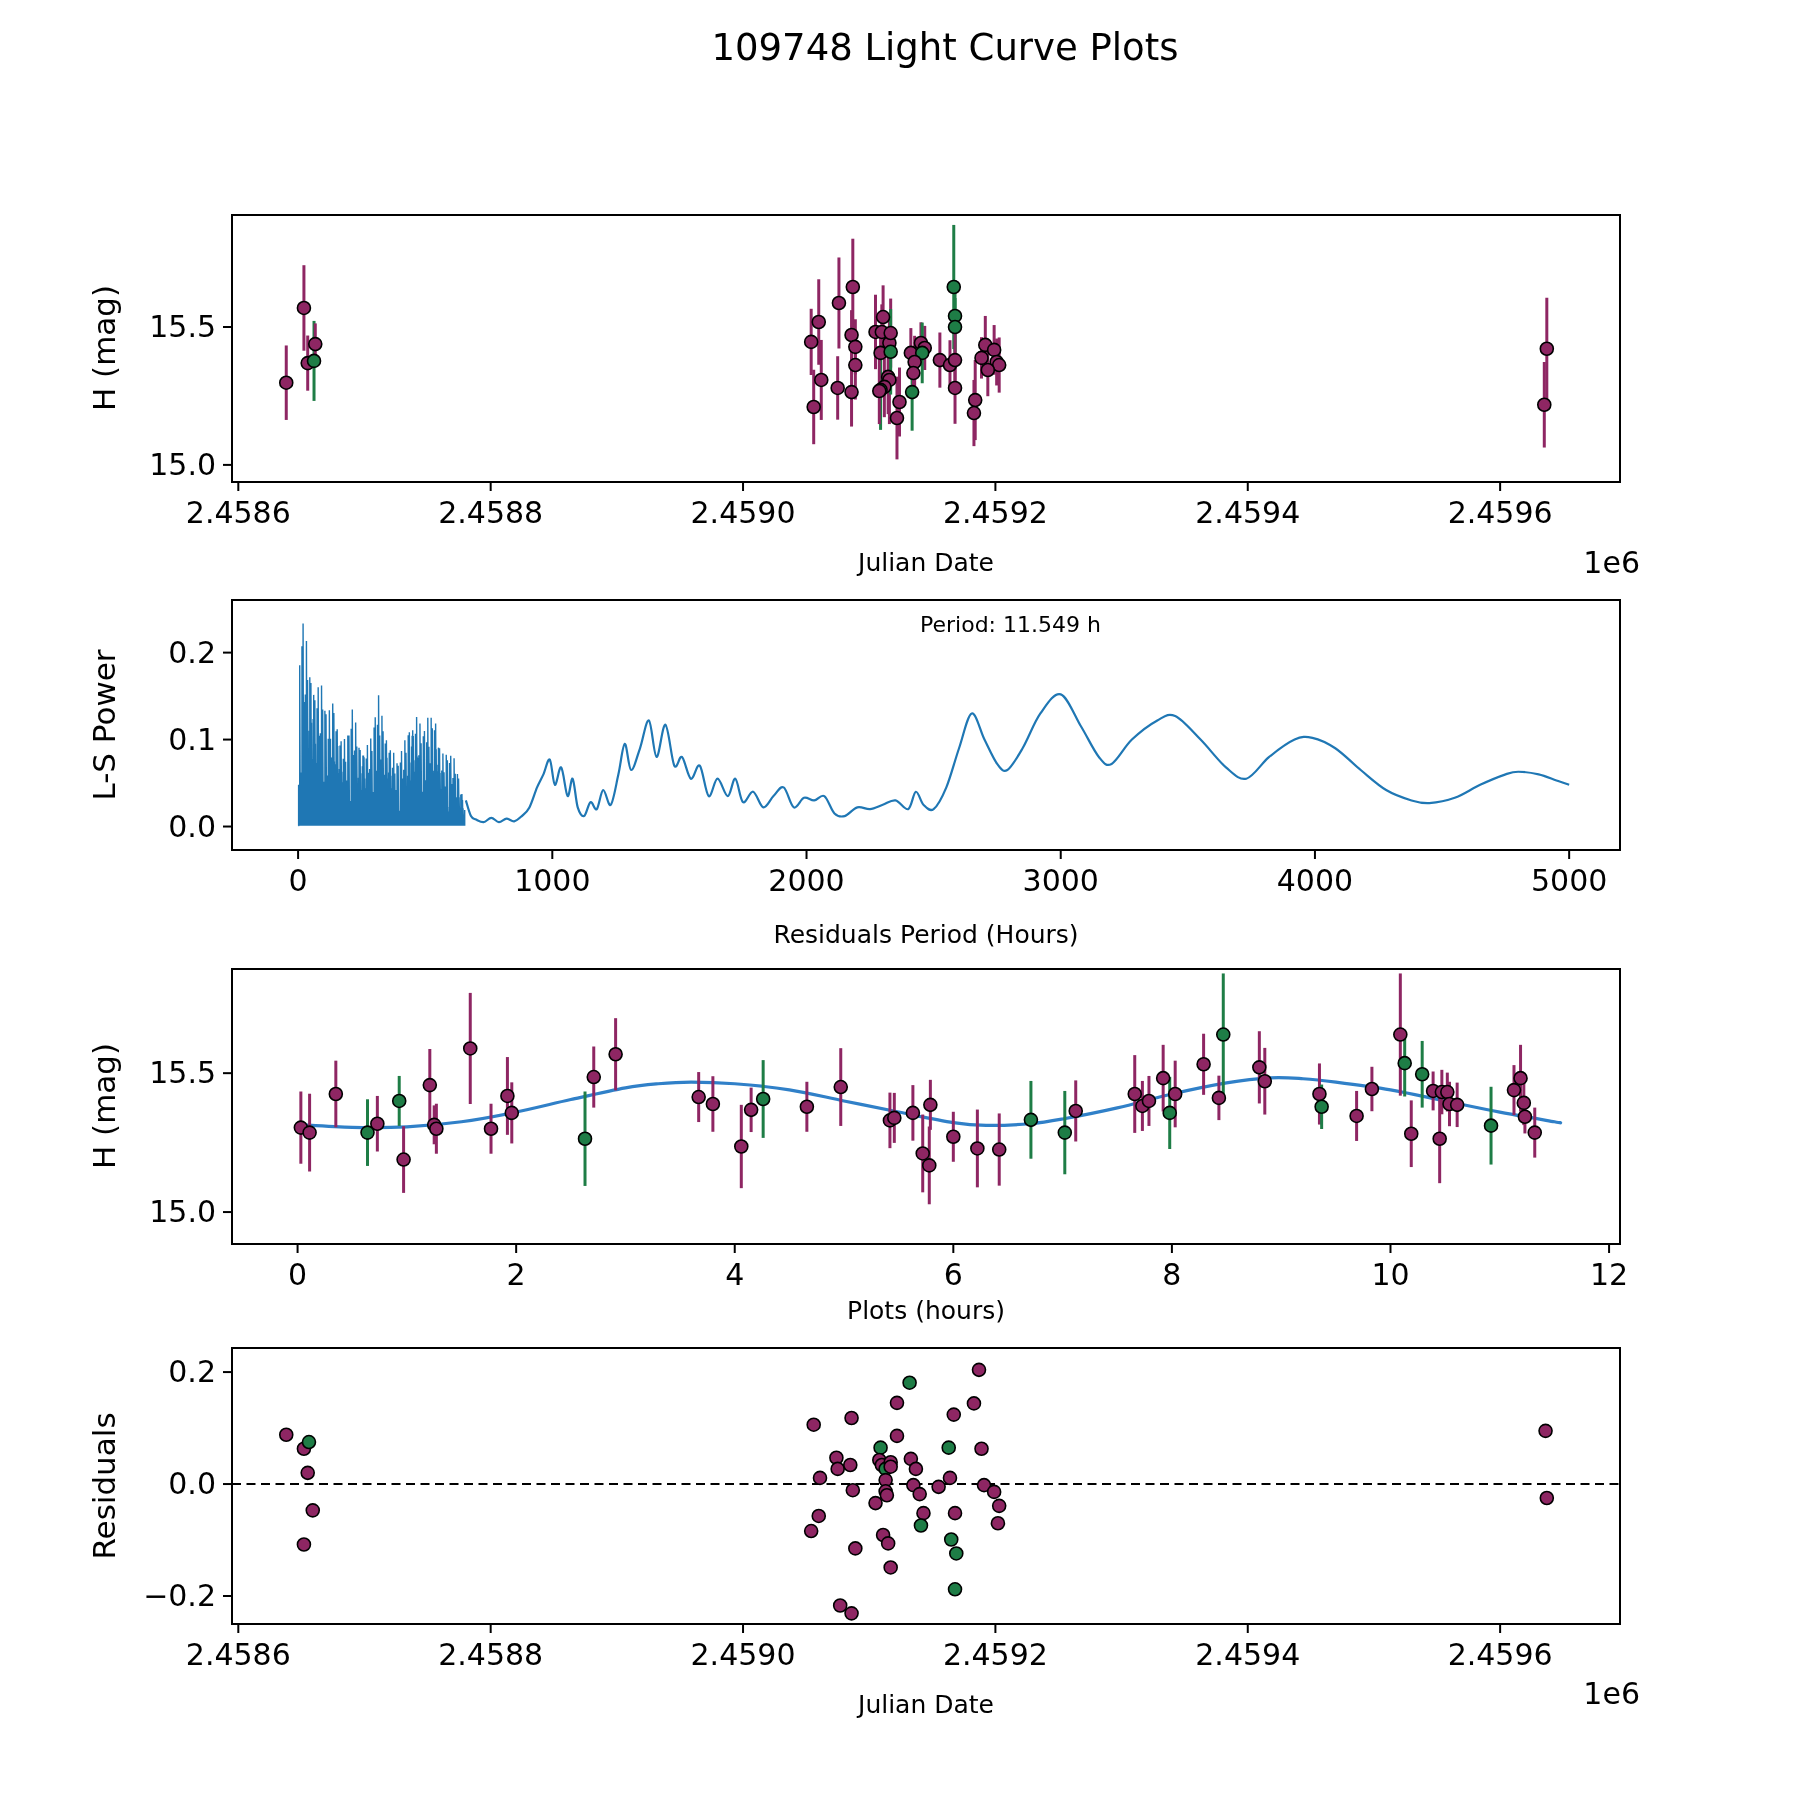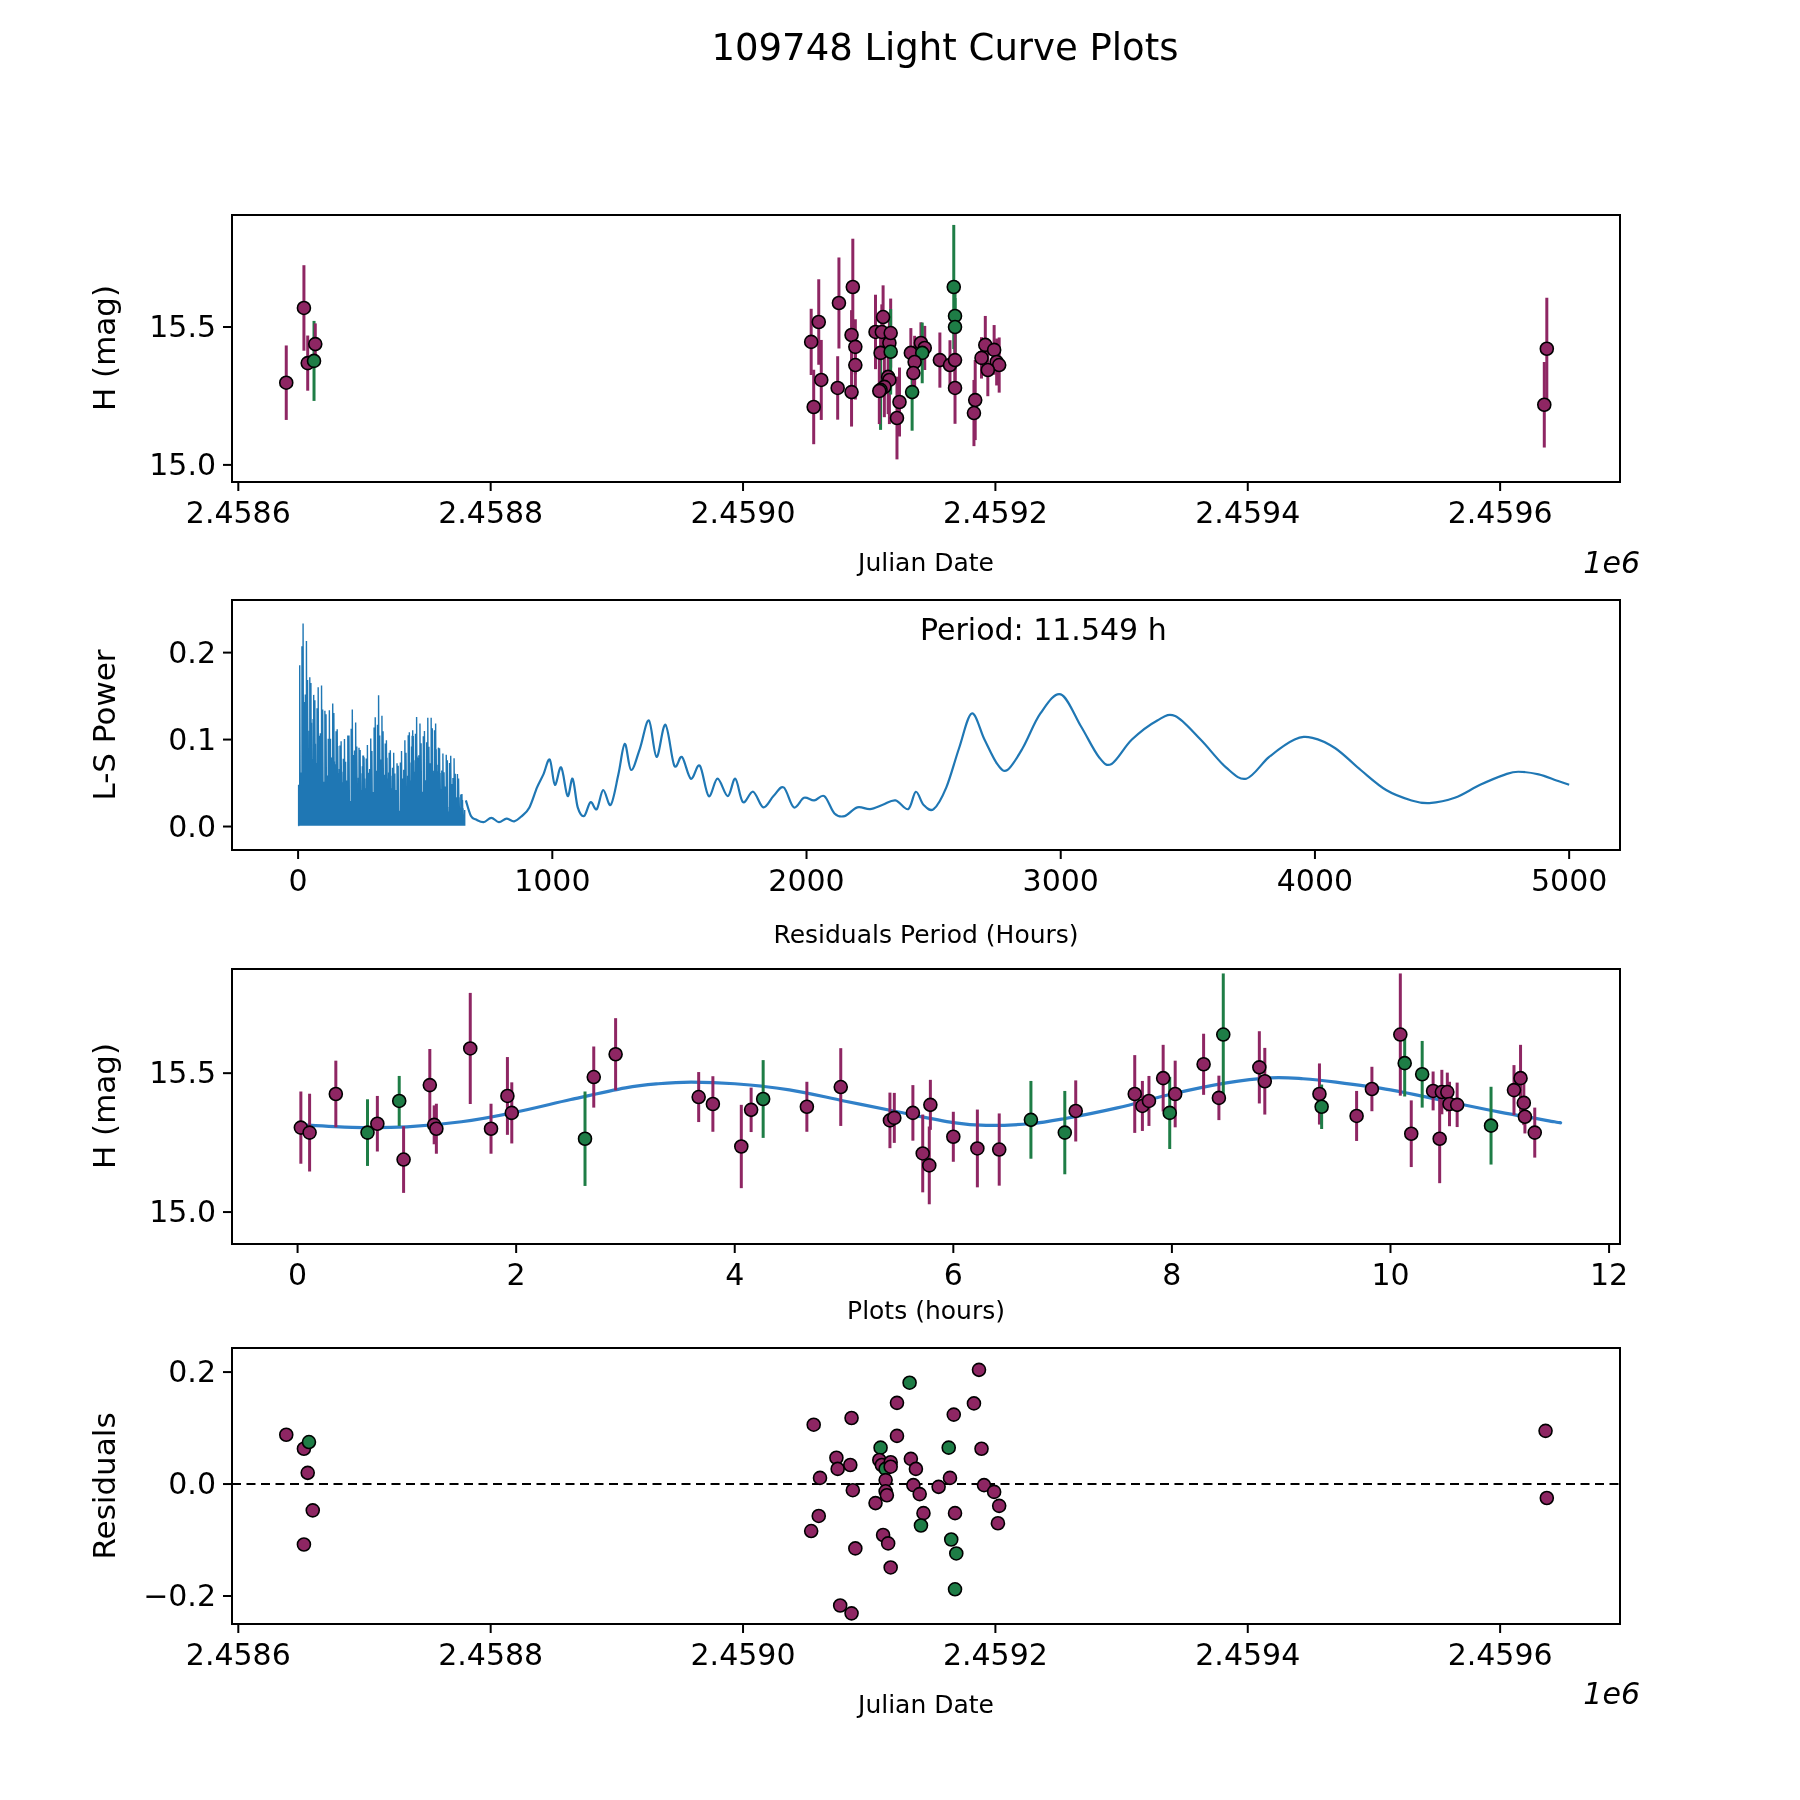--- a/index.html
+++ b/index.html
@@ -4,22 +4,22 @@
 <style>
   html,body{margin:0;padding:0;background:#ffffff;}
   #figure{position:relative;width:1800px;height:1800px;background:#ffffff;
           font-family:"DejaVu Sans","Liberation Sans",sans-serif;color:#000;}
   #chart-svg{position:absolute;left:0;top:0;}
   .fig-title{position:absolute;left:910px;top:26px;transform:translateX(-50%);
              font-size:37px;white-space:nowrap;margin-left:35px;}
   .xlabel{position:absolute;transform:translateX(-50%);font-size:25px;white-space:nowrap;}
   .ylabel{position:absolute;transform:translate(-50%,-50%) rotate(-90deg);
           font-size:31px;white-space:nowrap;}
-  .offset-label{position:absolute;font-size:30px;transform:translateX(-100%);white-space:nowrap;font-style:italic;}
-  .annotation{position:absolute;font-size:30px;white-space:nowrap;}
+  .offset-label{position:absolute;font-size:30px;transform:translateX(-100%);white-space:nowrap;}
+  .annotation{position:absolute;font-size:22px;white-space:nowrap;}
 </style>
 </head>
 <body>
 
 <div id="figure">
   <svg id="chart-svg" width="1800" height="1800">
       <g>
         <rect x="232" y="215" width="1388" height="267" fill="none" stroke="#000000" stroke-width="2"></rect>
         <g font-family="DejaVu Sans, Liberation Sans, sans-serif" font-size="30" fill="#000000">
           <line x1="238.30909090941185" y1="482" x2="238.30909090941185" y2="491" stroke="#000000" stroke-width="2"></line>

